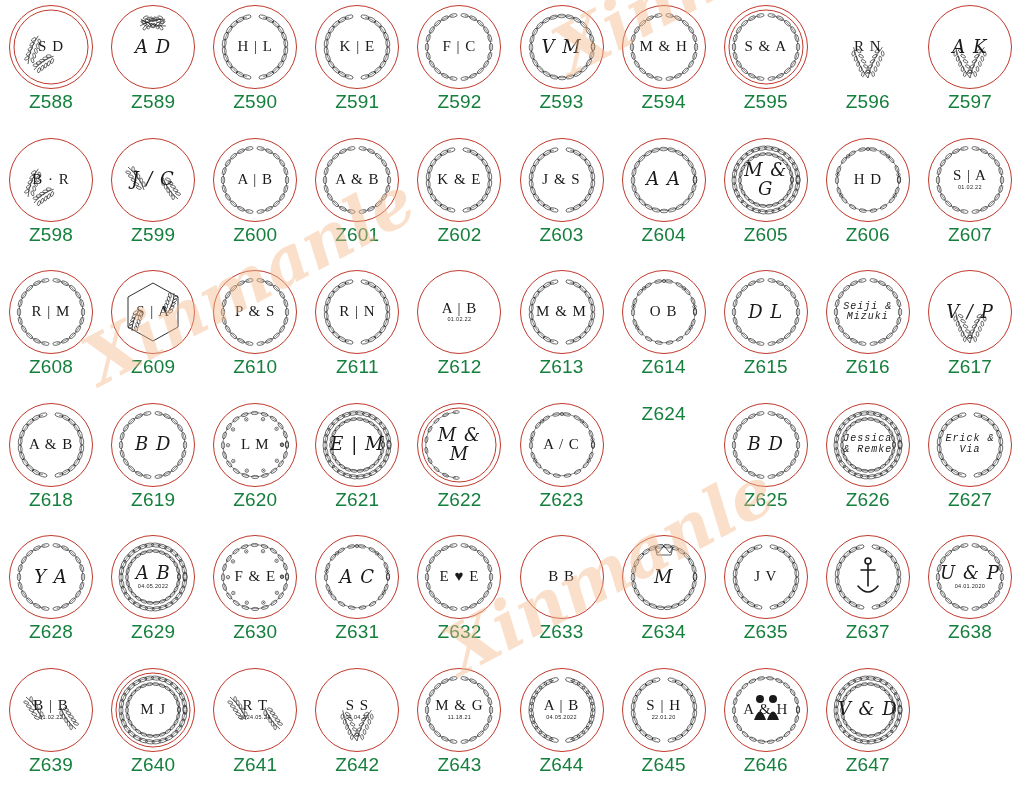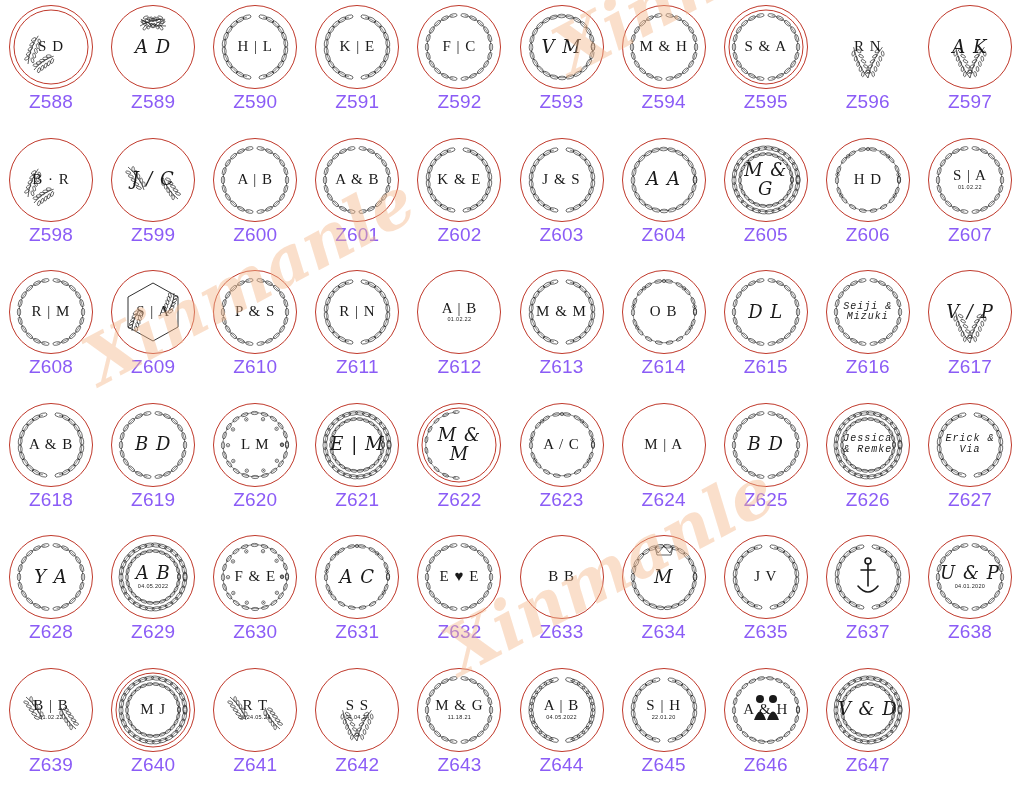--- a/index.html
+++ b/index.html
@@ -76,21 +76,21 @@
   .mono .m-sub {
     display: block;
     font-size: 5.5px;
     letter-spacing: 0.3px;
     margin-top: 1px;
     font-family: "Liberation Sans", sans-serif;
   }
 
   .code {
     font-size: 19px;
-    color: #8b5cf6;
+    color: #15803d;
     font-family: "Liberation Sans", sans-serif;
     letter-spacing: 0.2px;
     margin-top: 1px;
   }
 
   
   #watermark {
     position: absolute;
     left: 0;
     top: 0;
@@ -1464,28 +1464,20 @@
           <circle cx="69.8" cy="58.5" r="1.7" fill="none" stroke="#1a1a1a" stroke-width="0.6"></circle>
           <circle cx="69.8" cy="58.5" r="0.5" fill="#1a1a1a"></circle>
         </svg>
         <div class="mono">
           <span class="m-main">A / C</span>
         </div>
       </div>
       <div class="code">Z623</div>
     </div>
     <div class="cell">
-      <div class="seal">
-        <svg viewBox="0 0 86 86" xmlns="http://www.w3.org/2000/svg">
-          <circle cx="43" cy="43" r="41.5" fill="none" stroke="#c0392b" stroke-width="1"></circle>
-        </svg>
-        <div class="mono">
-          <span class="m-main">M | A</span>
-        </div>
-      </div>
       <div class="code">Z624</div>
     </div>
     <div class="cell">
       <div class="seal">
         <svg viewBox="0 0 86 86" xmlns="http://www.w3.org/2000/svg">
           <circle cx="43" cy="43" r="41.5" fill="none" stroke="#c0392b" stroke-width="1"></circle>
           <ellipse cx="37.4" cy="74.5" rx="3.8" ry="1.7" transform="rotate(190 37.4 74.5)" fill="none" stroke="#1a1a1a" stroke-width="0.6"></ellipse>
           <ellipse cx="29.0" cy="71.8" rx="3.8" ry="1.7" transform="rotate(206 29.0 71.8)" fill="none" stroke="#1a1a1a" stroke-width="0.6"></ellipse>
           <ellipse cx="21.6" cy="66.8" rx="3.8" ry="1.7" transform="rotate(222 21.6 66.8)" fill="none" stroke="#1a1a1a" stroke-width="0.6"></ellipse>
           <ellipse cx="15.9" cy="60.0" rx="3.8" ry="1.7" transform="rotate(238 15.9 60.0)" fill="none" stroke="#1a1a1a" stroke-width="0.6"></ellipse>

